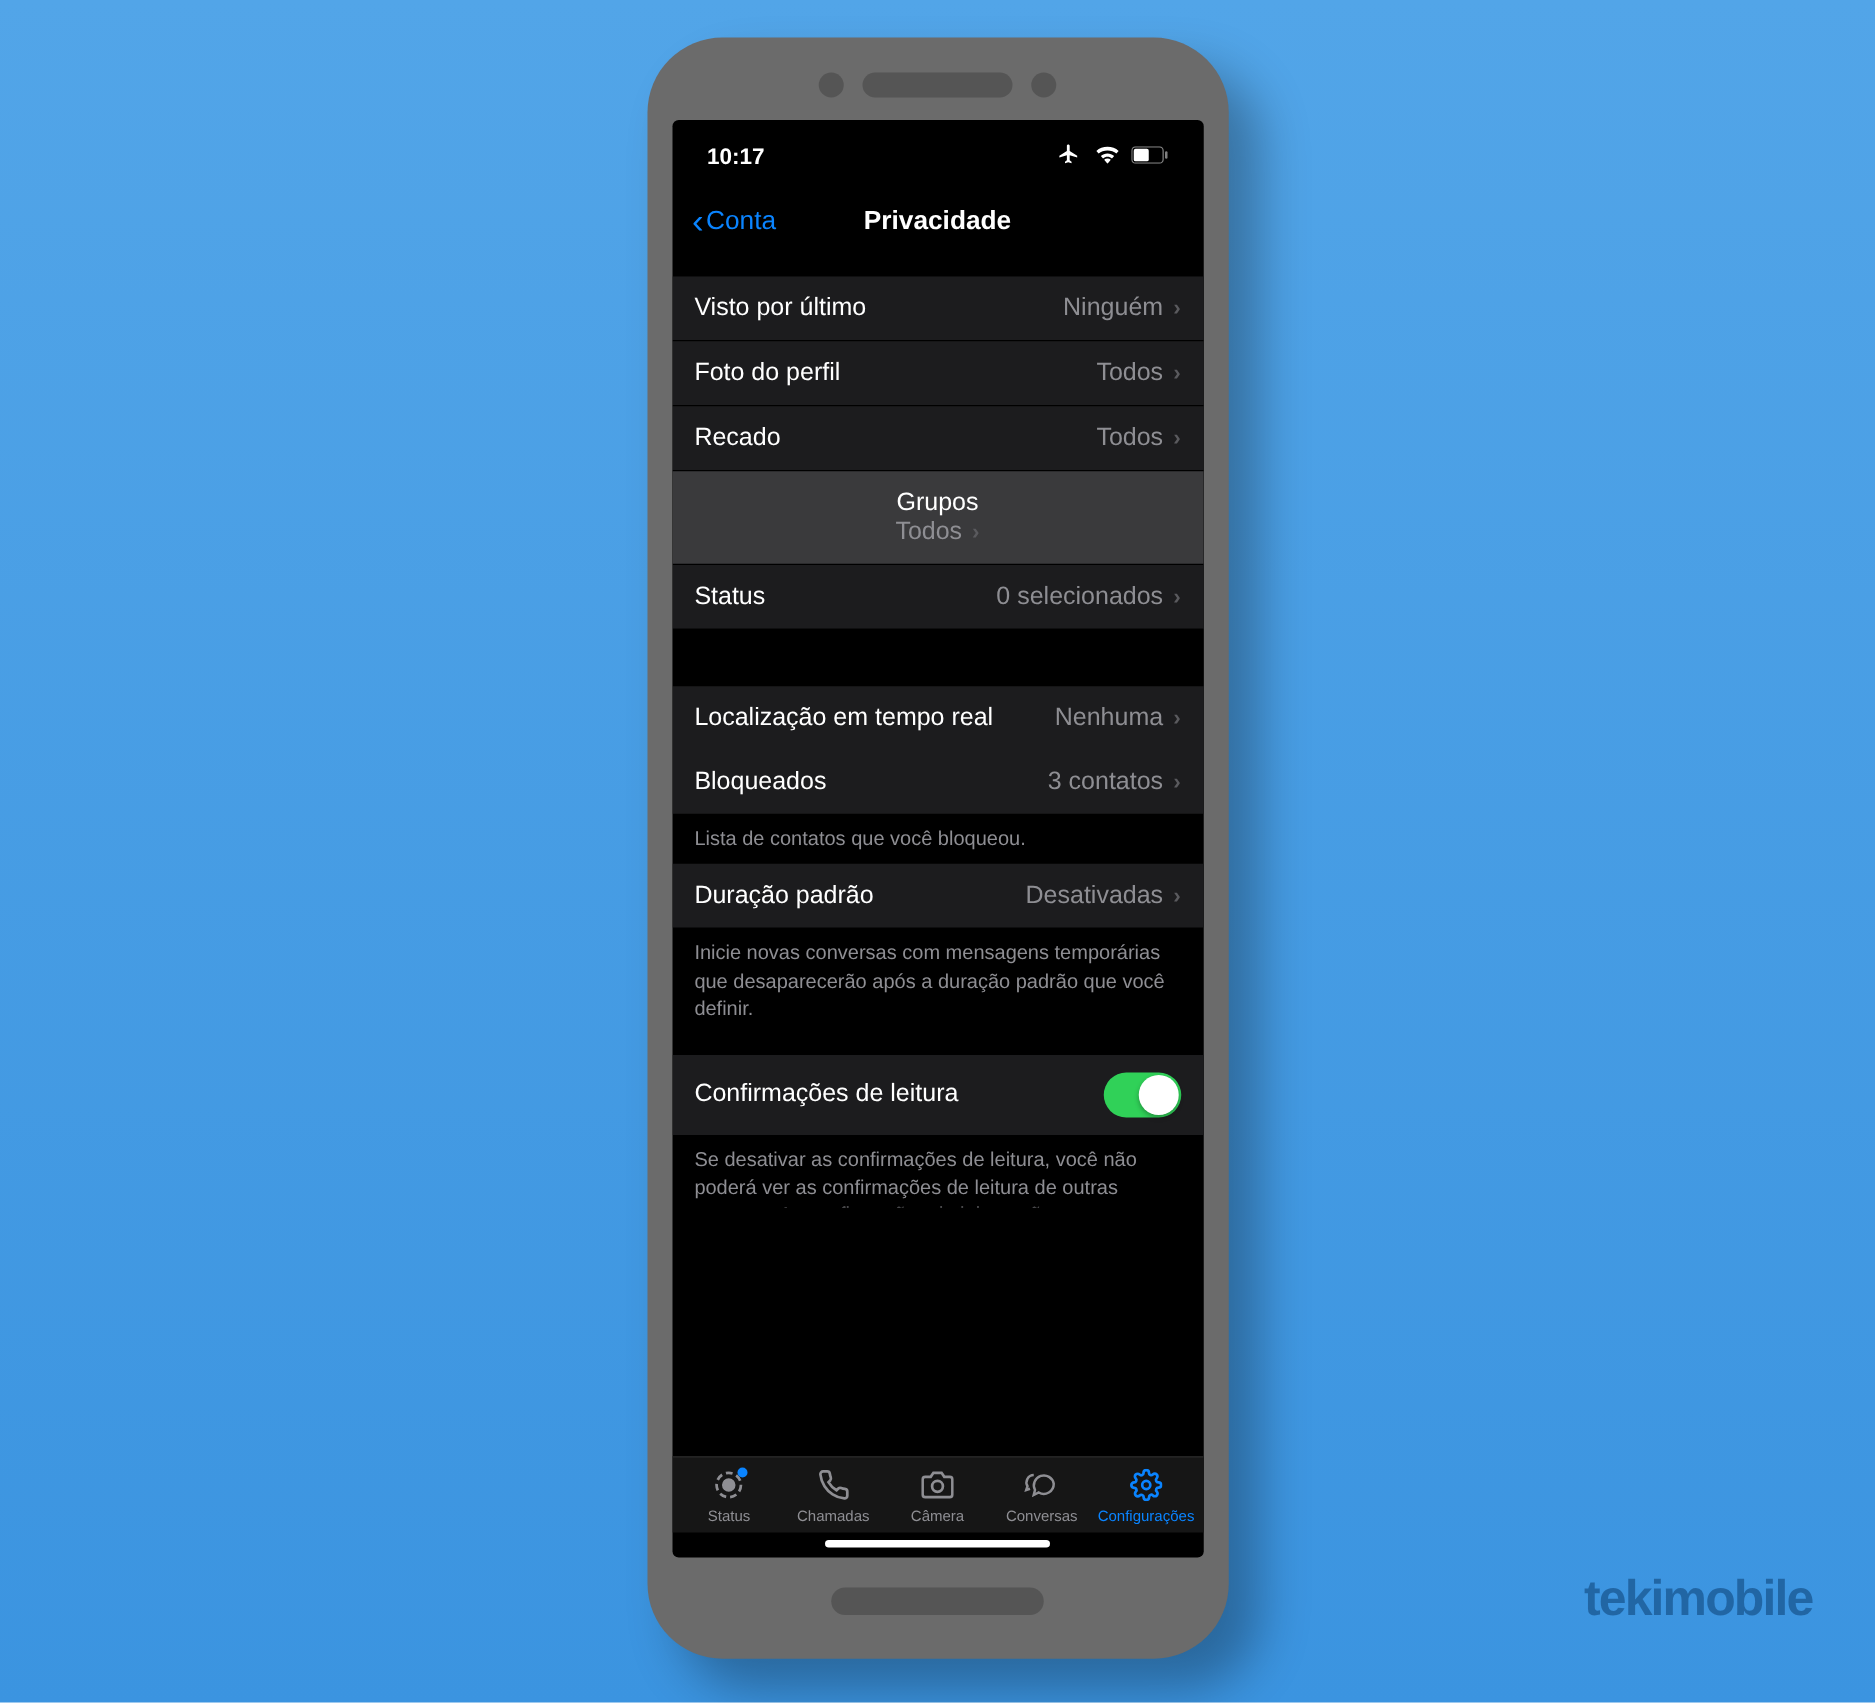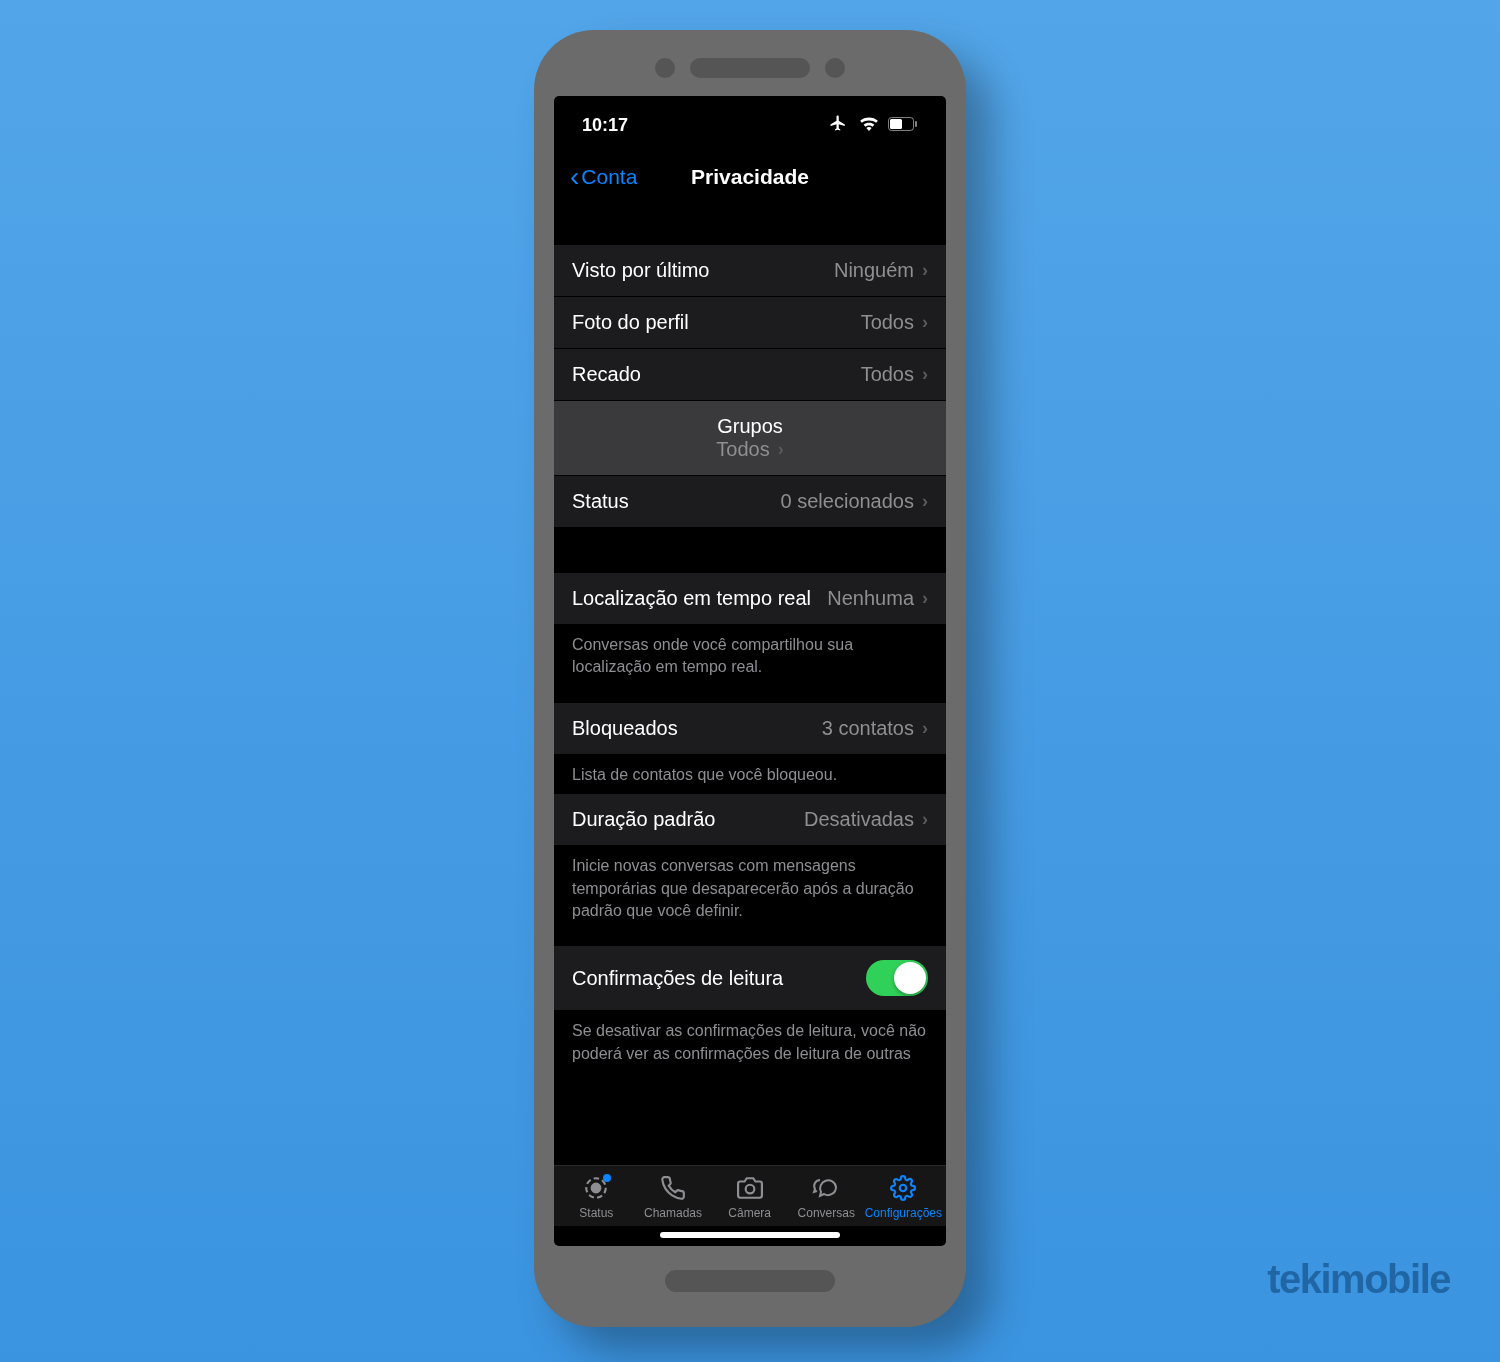--- a/index.html
+++ b/index.html
@@ -9,21 +9,21 @@
       height: 1362px;
       background: linear-gradient(180deg, #52a5e8 0%, #3b94e0 100%);
       display: flex;
       justify-content: center;
       align-items: flex-start;
       padding-top: 30px;
       position: relative;
     }
     
     .phone-frame {
-      width: 432px;
+      width: 465px;
       background: #6b6b6b;
       border-radius: 60px;
       padding: 28px 20px 35px 20px;
       box-shadow: 25px 25px 40px rgba(0,0,0,0.3);
       position: relative;
     }
     
     .speaker-bar {
       display: flex;
       justify-content: center;
@@ -100,21 +100,20 @@
       transform: translateX(-50%);
       color: #fff;
       font-size: 21px;
       font-weight: 600;
       text-align: center;
     }
     
     .settings-list {
       flex: 1;
       overflow: hidden;
-      margin-top: 24px;
     }
     
     .list-section {
       margin-bottom: 0;
     }
     
     .list-item {
       display: flex;
       justify-content: space-between;
       align-items: center;
@@ -365,21 +364,20 @@
 
       <div class="list-section">
         <div class="list-item">
           <span class="item-label">Localização em tempo real</span>
           <div class="item-value-wrap">
             <span class="item-value">Nenhuma</span>
             <span class="chevron-right">›</span>
           </div>
         </div>
       </div>
-      <div class="section-footer">Conversas onde você compartilhou sua localização em tempo real.</div>
 
       <div class="list-section">
         <div class="list-item">
           <span class="item-label">Bloqueados</span>
           <div class="item-value-wrap">
             <span class="item-value">3 contatos</span>
             <span class="chevron-right">›</span>
           </div>
         </div>
       </div>

